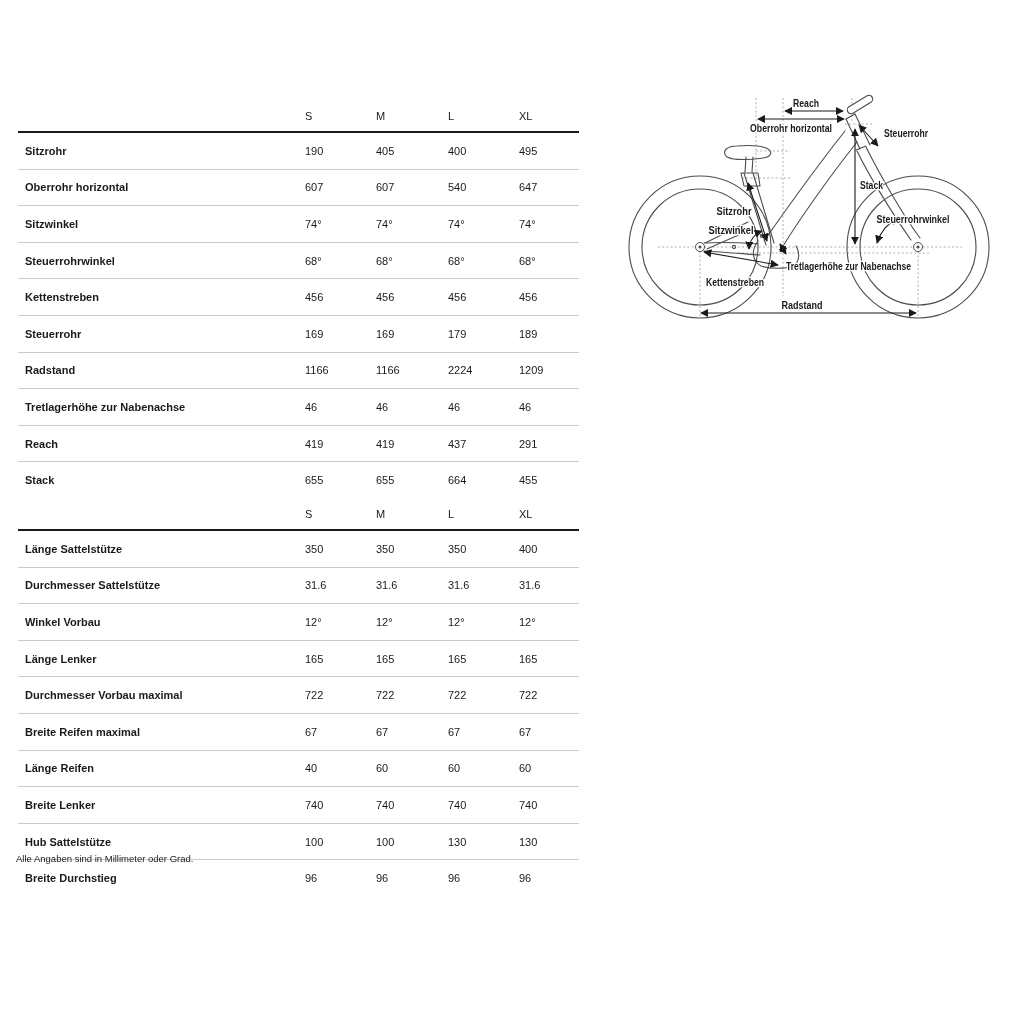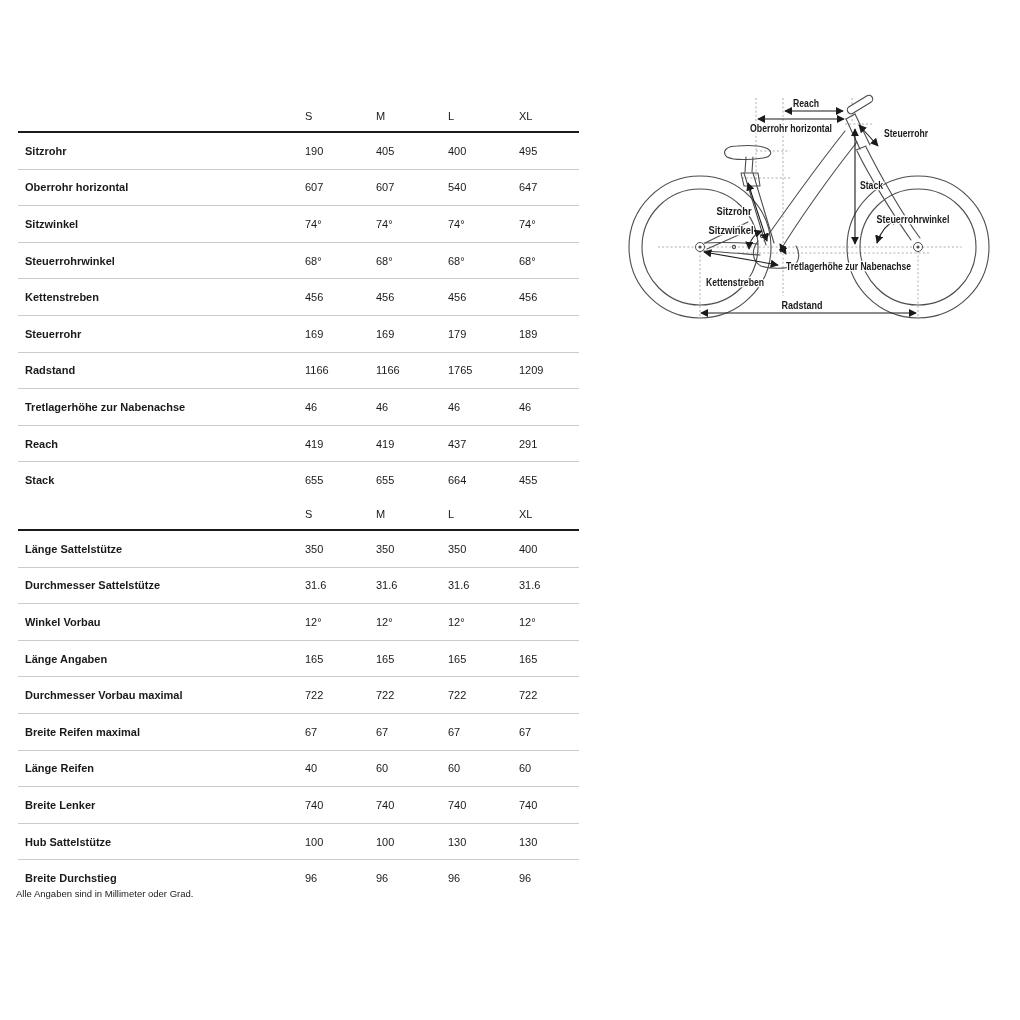--- a/index.html
+++ b/index.html
@@ -14,21 +14,21 @@
             height:31px;align-items:center;border-bottom:2.5px solid #1a1a1a;
             font-size:11px;font-weight:400;color:#1a1a1a;}
   .geo-body{}
   .geo-row{display:grid;grid-template-columns:287px 71px 72px 71px 1fr;
            height:35.6px;align-items:center;border-bottom:1px solid #cbcbcb;
            font-size:11px;color:#1a1a1a;}
   .geo-row:last-child{border-bottom:none;}
   .geo-row .row-label{font-weight:700;padding-left:7px;letter-spacing:0;}
   .geo-cell{font-weight:400;}
 
-  #footnote{position:absolute;left:16px;top:888px;font-size:9.5px;color:#1a1a1a;}
+  #footnote{position:absolute;left:16px;top:853px;font-size:9.5px;color:#1a1a1a;}
 
   #diagram{position:absolute;left:615px;top:80px;width:400px;height:245px;}
   .dot{stroke:#9a9a9a;stroke-width:0.8;stroke-dasharray:2 2.2;fill:none;}
   .bike{stroke:#4d4d4d;stroke-width:1.1;fill:none;stroke-linecap:round;stroke-linejoin:round;}
   .bike-fill{fill:#4d4d4d;stroke:none;}
   .hub-hole{fill:#ffffff;stroke:#4d4d4d;stroke-width:1;}
   .dim{stroke:#1a1a1a;stroke-width:1.1;fill:none;}
   .lbl{font-family:"Liberation Sans","DejaVu Sans",sans-serif;font-size:10.5px;font-weight:700;
        fill:#1a1a1a;paint-order:stroke;stroke:#ffffff;stroke-width:2.5px;}
   .cap-outer{stroke:#4d4d4d;stroke-width:8.5;stroke-linecap:round;fill:none;}
@@ -87,21 +87,21 @@
           <span class="row-label">Steuerrohr</span>
           <span class="geo-cell">169</span>
           <span class="geo-cell">169</span>
           <span class="geo-cell">179</span>
           <span class="geo-cell">189</span>
         </div>
         <div class="geo-row">
           <span class="row-label">Radstand</span>
           <span class="geo-cell">1166</span>
           <span class="geo-cell">1166</span>
-          <span class="geo-cell">1765</span>
+          <span class="geo-cell">2224</span>
           <span class="geo-cell">1209</span>
         </div>
         <div class="geo-row">
           <span class="row-label">Tretlagerhöhe zur Nabenachse</span>
           <span class="geo-cell">46</span>
           <span class="geo-cell">46</span>
           <span class="geo-cell">46</span>
           <span class="geo-cell">46</span>
         </div>
         <div class="geo-row">
@@ -145,21 +145,21 @@
           <span class="geo-cell">31.6</span>
         </div>
         <div class="geo-row">
           <span class="row-label">Winkel Vorbau</span>
           <span class="geo-cell">12°</span>
           <span class="geo-cell">12°</span>
           <span class="geo-cell">12°</span>
           <span class="geo-cell">12°</span>
         </div>
         <div class="geo-row">
-          <span class="row-label">Länge Angaben</span>
+          <span class="row-label">Länge Lenker</span>
           <span class="geo-cell">165</span>
           <span class="geo-cell">165</span>
           <span class="geo-cell">165</span>
           <span class="geo-cell">165</span>
         </div>
         <div class="geo-row">
           <span class="row-label">Durchmesser Vorbau maximal</span>
           <span class="geo-cell">722</span>
           <span class="geo-cell">722</span>
           <span class="geo-cell">722</span>

